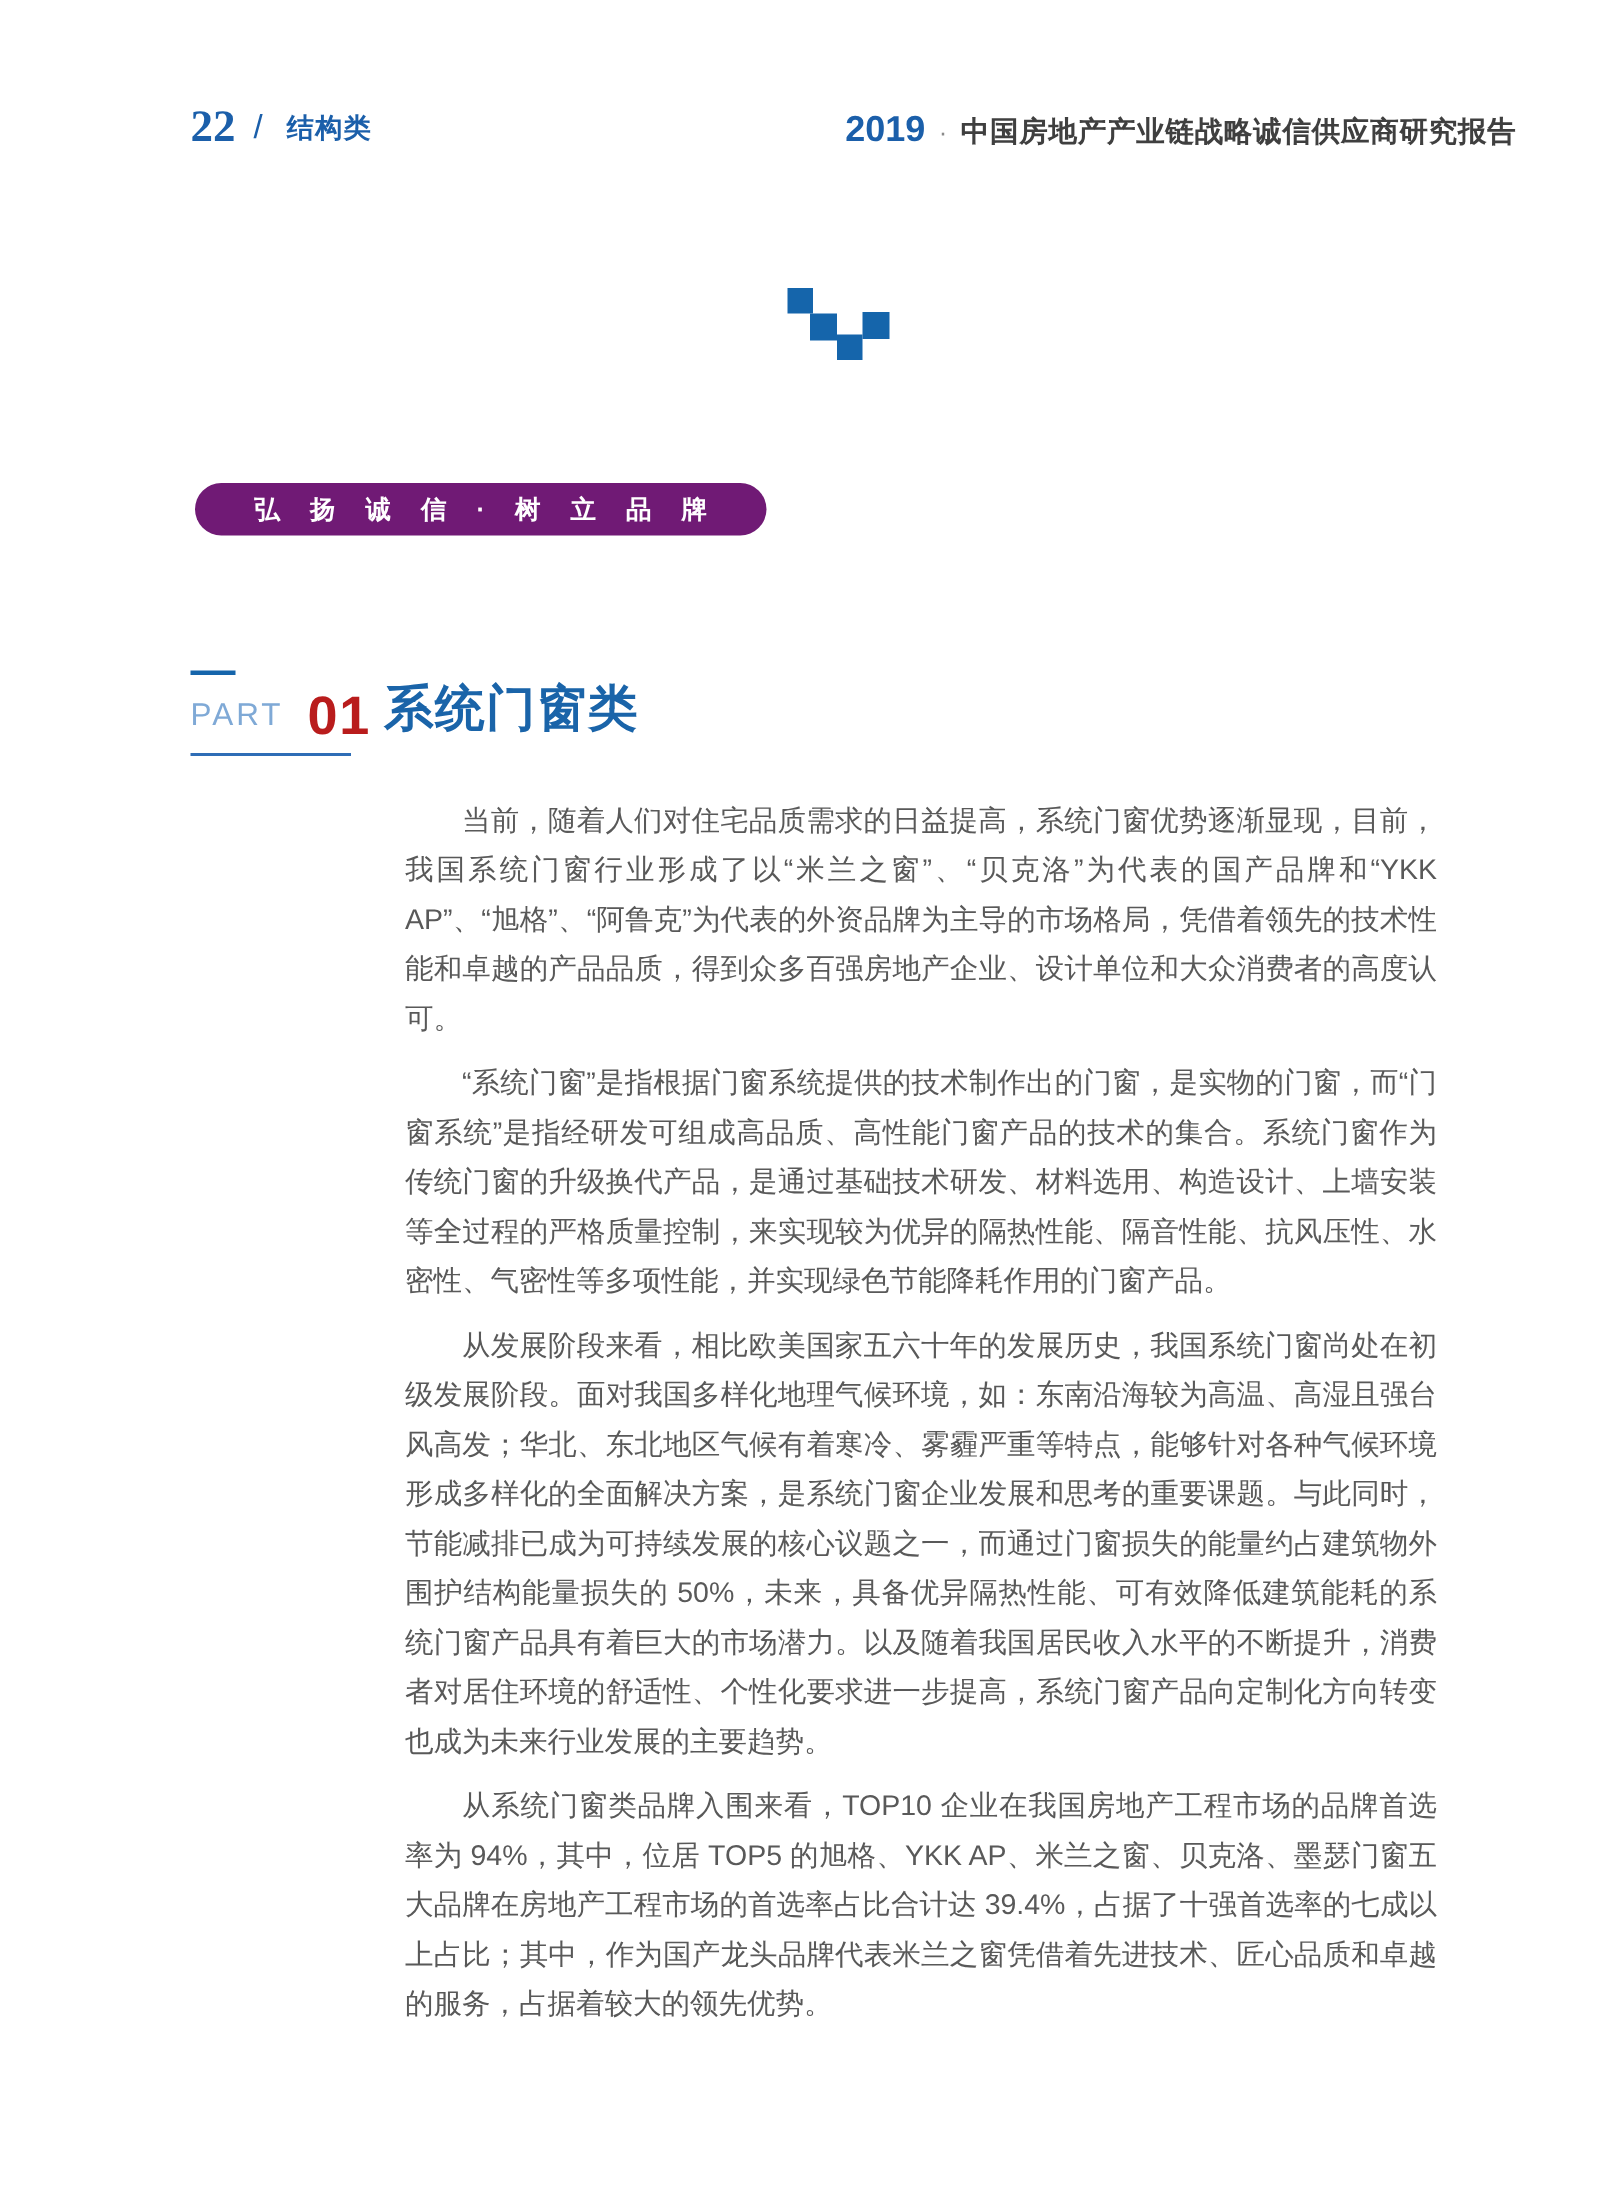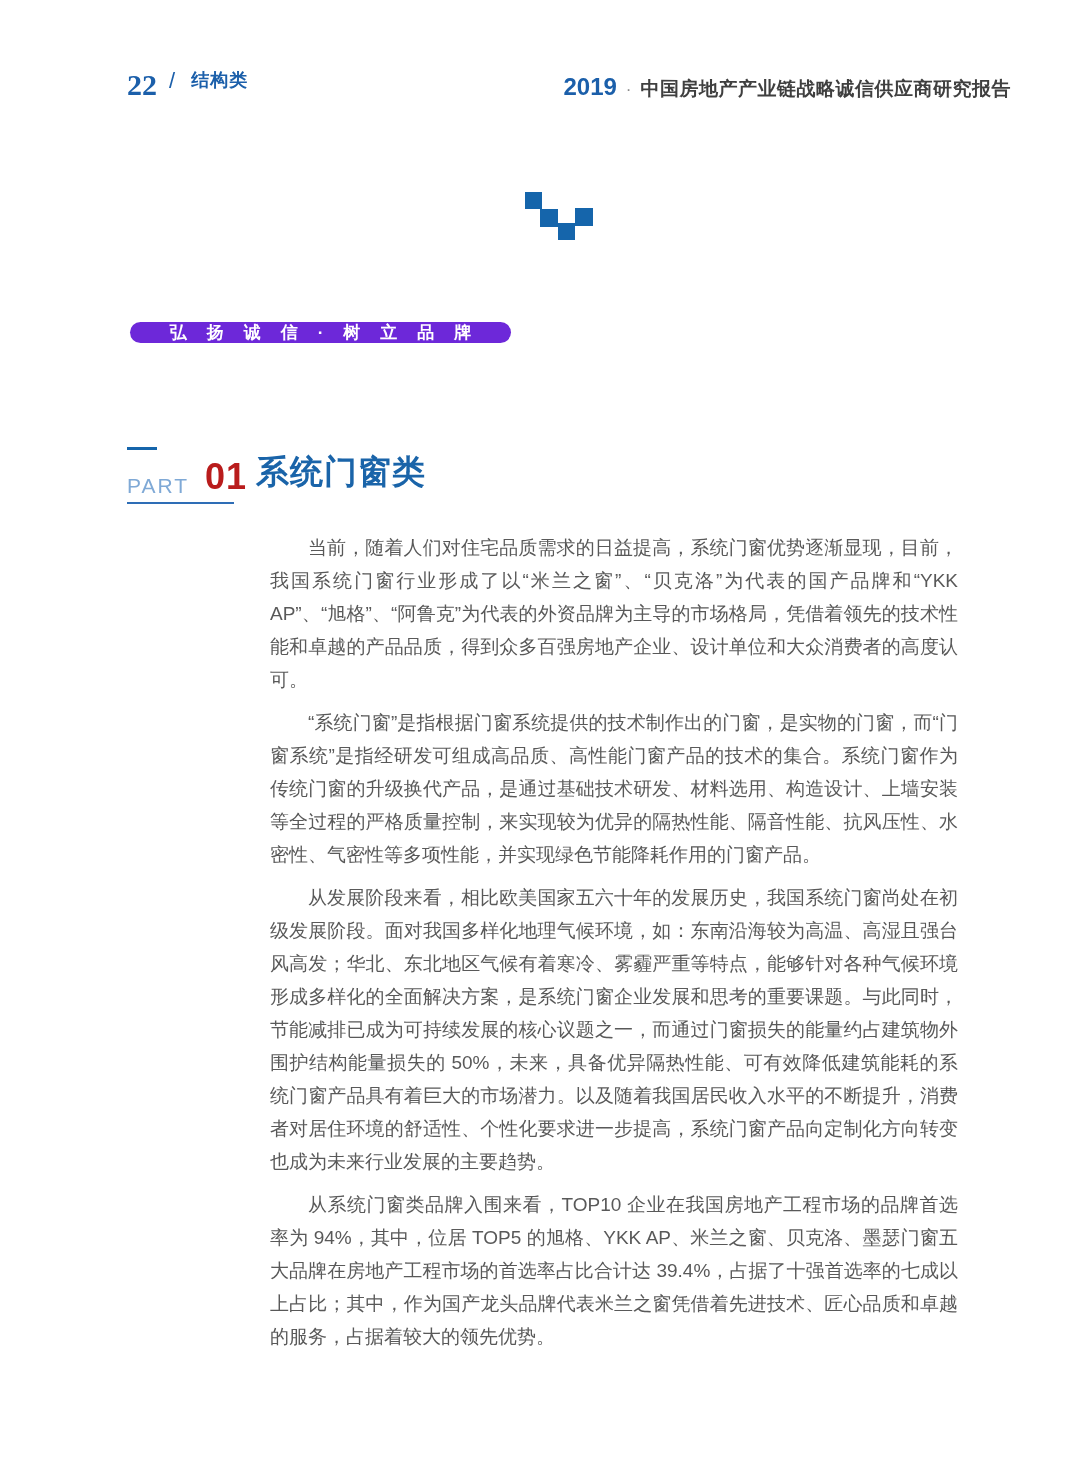--- a/index.html
+++ b/index.html
@@ -4,47 +4,47 @@
 <style>
   * { margin:0; padding:0; box-sizing:border-box; }
   html,body { background:#e9e9e9; }
   .page {
     position:relative; width:1075px; height:1459px; margin:0 auto;
     background:#ffffff; font-family:"Liberation Sans", sans-serif; overflow:hidden;
   }
   
   .header { position:absolute; top:68px; left:127px; right:64px;
             display:flex; justify-content:space-between; align-items:baseline; }
-  .header-left { display:flex; align-items:flex-start; }
+  .header-left { display:flex; align-items:center; }
   .page-num { font-family:"Liberation Serif", serif; font-weight:bold; font-size:30px; color:#1b5faa; }
   .header-sep { font-size:22px; color:#1b5faa; margin:0 16px 0 12px; font-weight:normal; }
   .section-tag { font-size:18px; font-weight:bold; color:#1b5faa; letter-spacing:1px; }
   .header-right { display:flex; align-items:baseline; }
   .year { font-size:24px; font-weight:bold; color:#1b5faa; }
   .hdr-dot { color:#8a8a8a; font-size:17px; margin:0 9px; }
   .report-title { font-size:19px; font-weight:bold; color:#3f3f3f; letter-spacing:0.5px; }
   
   .logo { position:absolute; left:525px; top:192px; width:70px; height:50px; }
   .logo i { position:absolute; background:#1565ab; display:block; }
   .logo .sq1 { left:0;  top:0;  width:17px; height:17px; }
   .logo .sq2 { left:15px; top:17px; width:18px; height:18px; }
   .logo .sq3 { left:33px; top:31px; width:17px; height:17px; }
   .logo .sq4 { left:50px; top:16px; width:18px; height:18px; }
   
   .hero-title { position:absolute; left:121px; top:248px; font-size:55px; line-height:60px;
                 font-weight:bold; color:#1565ab; letter-spacing:1px; }
-  .slogan { position:absolute; left:130px; top:322px; width:381px; height:21px;
-            background:#6d28d9; border-radius:18px; display:flex;
+  .slogan { position:absolute; left:130px; top:322px; width:381px; height:35px;
+            background:#701a75; border-radius:18px; display:flex;
             align-items:center; justify-content:center; }
   .slogan span { color:#ffffff; font-size:17px; letter-spacing:20px; padding-left:20px;
                  font-weight:bold; white-space:nowrap; }
   
   .part-block { position:absolute; left:127px; top:447px; }
   .part-tick { width:30px; height:3px; background:#1565ab; margin-bottom:6px; }
-  .part-row { display:flex; align-items:flex-end; }
+  .part-row { display:flex; align-items:center; }
   .part-label { font-size:21px; color:#7fa9d6; letter-spacing:2px; }
   .part-number { font-size:36px; font-weight:bold; color:#b91c1c; letter-spacing:1px; margin-left:16px; }
   .part-underline { width:107px; height:2px; background:#2e6db6; margin-top:4px; }
   .section-title { position:absolute; left:256px; top:450px; font-size:33px; font-weight:600;
                    color:#1a64a9; letter-spacing:1px; }
   
   .body-content { position:absolute; left:270px; top:531px; width:688px; }
   .body-content p { font-size:19px; line-height:33px; color:#595959;
                     text-align:justify; text-indent:2em; margin-bottom:10px; }
 </style>

